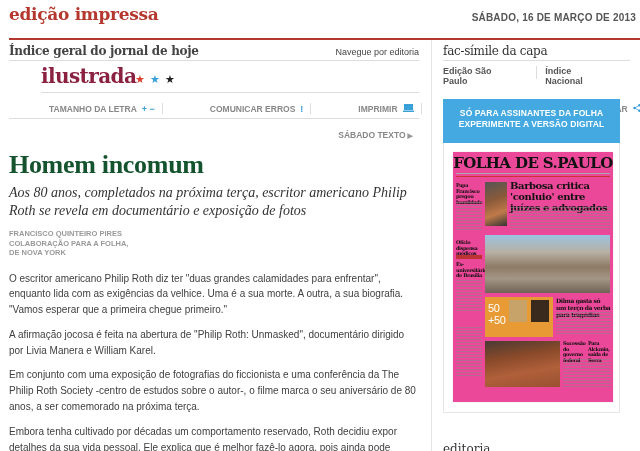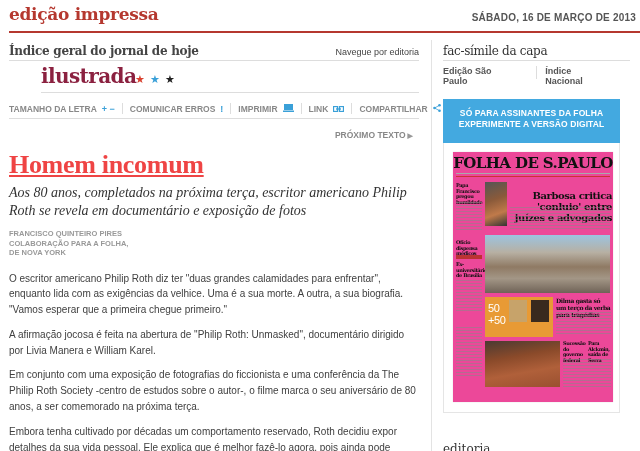--- a/index.html
+++ b/index.html
@@ -1,40 +1,40 @@
 <!DOCTYPE html>
 <html><head>
 <meta charset="utf-8">
 <style>
   * { box-sizing: border-box; margin: 0; padding: 0; }
   html, body { width: 640px; height: 451px; overflow: hidden; background: #fff; }
   body { font-family: "Liberation Sans", sans-serif; color: #333; position: relative; }
 
-  .topbar { position: absolute; left: 9px; top: 0; width: 631px; height: 33px; border-bottom: 2px solid #b5382f; }
+  .topbar { position: absolute; left: 9px; top: 0; width: 631px; height: 40px; border-bottom: 2px solid #b5382f; }
   .topbar .brand { position: absolute; left: 0; top: 4px; font-family: "DejaVu Serif", serif; font-weight: bold; font-size: 17px; color: #b5382f; letter-spacing: -0.3px; }
   .topbar .date { position: absolute; right: 4px; top: 12px; font-size: 10px; font-weight: bold; color: #555; letter-spacing: 0.2px; }
 
   .main { position: absolute; left: 9px; top: 40px; width: 410px; }
   .index-row { height: 21px; border-bottom: 1px solid #ddd; position: relative; }
   .index-row .title { position: absolute; left: 0; top: 4px; font-family: "DejaVu Serif", serif; font-weight: bold; font-size: 12px; color: #444; letter-spacing: -0.3px; }
   .index-row .nav { position: absolute; right: 0; top: 7px; font-size: 9px; color: #444; }
 
   .section-row { height: 32px; border-bottom: 1px solid #ddd; position: relative; margin-left: 32px; }
   .section-row .section { position: absolute; left: 0; top: 3px; font-family: "DejaVu Serif", serif; font-weight: bold; font-size: 20px; color: #8b2140; letter-spacing: -0.6px; }
   .stars { position: absolute; left: 94px; top: 12px; font-size: 11px; letter-spacing: 1px; }
 
   .toolbar { margin-top: 10px; height: 16px; border-bottom: 1px solid #ddd; display: flex; align-items: flex-start; font-size: 8.5px; font-weight: bold; color: #888; white-space: nowrap; }
-  .tool { display: flex; align-items: center; height: 11px; padding-right: 7px; margin-right: 7px; border-right: 1px solid #ddd; }
+  .tool { display: flex; align-items: center; height: 11px; padding-right: 7px; margin-right: 7px; border-right: 1px solid #ddd; margin-left: 40px; }
   .tool:last-child { border-right: none; margin-right: 0; padding-right: 0; }
   .tool .ico { color: #3aa0d8; margin-left: 5px; font-size: 9px; }
 
   .next { text-align: right; margin-top: 11px; font-size: 8.5px; font-weight: bold; color: #888; padding-right: 6px; }
   .next .tri { color: #999; font-size: 7px; margin-left: 2px; }
 
-  h1.headline { font-family: "Liberation Serif", serif; font-weight: bold; font-size: 26px; color: #ef4444; margin-top: 10px; letter-spacing: -0.3px; line-height: 30px; text-decoration: underline; }
+  h1.headline { font-family: "Liberation Serif", serif; font-weight: bold; font-size: 26px; color: #14532d; margin-top: 10px; letter-spacing: -0.3px; line-height: 30px; }
   .dek { font-family: "Liberation Serif", serif; font-style: italic; font-size: 14px; color: #333; line-height: 18px; margin-top: 4px; }
   .byline { margin-top: 9px; font-size: 7.5px; font-weight: bold; color: #999; line-height: 9.5px; }
   .body p { font-family: Liberation Sans, sans-serif; font-size: 10px; color: #404040; line-height: 15.8px; margin-top: 9px; }
   .body p:first-child { margin-top: 13px; }
 
   .sidebar-divider { position: absolute; left: 431px; top: 40px; width: 1px; height: 411px; background: #e3e3e3; }
   .side { position: absolute; left: 443px; top: 40px; width: 187px; }
   .side .title { height: 21px; border-bottom: 1px solid #ddd; font-family: "DejaVu Serif", serif; font-size: 12px; color: #333; padding-top: 4px; letter-spacing: -0.3px; }
   .side .editions { height: 18px; font-size: 9px; font-weight: bold; color: #555; padding-top: 5px; display: flex; }
   .side .editions span { padding-right: 24px; }
@@ -112,21 +112,21 @@
             <circle cx="6.5" cy="1.3" r="1.3" fill="#3aa0d8"></circle>
             <circle cx="6.5" cy="6.7" r="1.3" fill="#3aa0d8"></circle>
             <line x1="1.5" y1="4" x2="6.5" y2="1.3" stroke="#3aa0d8" stroke-width="0.8"></line>
             <line x1="1.5" y1="4" x2="6.5" y2="6.7" stroke="#3aa0d8" stroke-width="0.8"></line>
           </svg>
       </span>
     </div>
   </div>
 
   <div class="next">
-    <span>PRÓXIMO TEXTO</span><span class="tri">▶</span>
+    <span>SÁBADO TEXTO</span><span class="tri">▶</span>
   </div>
 
   <h1 class="headline">Homem incomum</h1>
   <div class="dek">Aos 80 anos, completados na próxima terça, escritor americano Philip Roth se revela em documentário e exposição de fotos</div>
   <div class="byline">
     <div>FRANCISCO QUINTEIRO PIRES</div>
     <div>COLABORAÇÃO PARA A FOLHA,</div>
     <div>DE NOVA YORK</div>
   </div>
   <div class="body">
@@ -159,21 +159,21 @@
       <div class="hl" style="left:3px;top:31px;font-size:5px;line-height:5.5px;width:26px;">Papa Francisco pregou humildade</div>
       <div class="lines" style="left:3px;top:50px;width:26px;height:30px;"></div>
       <div class="hl" style="left:3px;top:88px;font-size:5px;line-height:5.5px;width:26px;">Ofício dispensa médicos</div>
       <div class="red-tag" style="left:3px;top:103px;width:26px;height:4px;"></div>
       <div class="hl" style="left:3px;top:110px;font-size:5px;line-height:5.5px;width:26px;">Ex-universitário de Brasília</div>
       <div class="lines" style="left:3px;top:128px;width:26px;height:32px;"></div>
       <div class="lines" style="left:3px;top:175px;width:26px;height:50px;"></div>
 
       <div class="photo" style="left:32px;top:30px;width:22px;height:44px;background:linear-gradient(160deg,#555 0%,#8a5a3a 40%,#c07a4a 70%,#333 100%);"></div>
 
-      <div class="hl" style="left:57px;top:38px;font-size:10px;width:102px;text-align:right;">Barbosa critica 'conluio' entre juízes e advogados</div>
+      <div class="hl" style="left:57px;top:28px;font-size:10px;width:102px;">Barbosa critica 'conluio' entre juízes e advogados</div>
       <div class="lines" style="left:57px;top:55px;width:100px;height:24px;"></div>
 
       <div class="photo" style="left:32px;top:83px;width:125px;height:58px;background:linear-gradient(180deg,#9cc3e0 0%,#b7b0a3 30%,#8f7a64 55%,#a39686 75%,#6f6357 100%);"></div>
 
       <div class="orange" style="left:32px;top:145px;width:68px;height:40px;"></div>
       <div class="hl" style="left:35px;top:150px;font-size:11px;color:#fff;font-family:'Liberation Sans',sans-serif;font-weight:normal;line-height:12px;width:20px;">50 +50</div>
       <div class="photo" style="left:56px;top:148px;width:18px;height:22px;background:#c7a36a;"></div>
       <div class="photo" style="left:78px;top:148px;width:18px;height:22px;background:#3a2a1e;"></div>
 
       <div class="hl" style="left:103px;top:145px;font-size:6px;line-height:7px;width:55px;">Dilma gasta só um terço da verba para tragédias</div>

